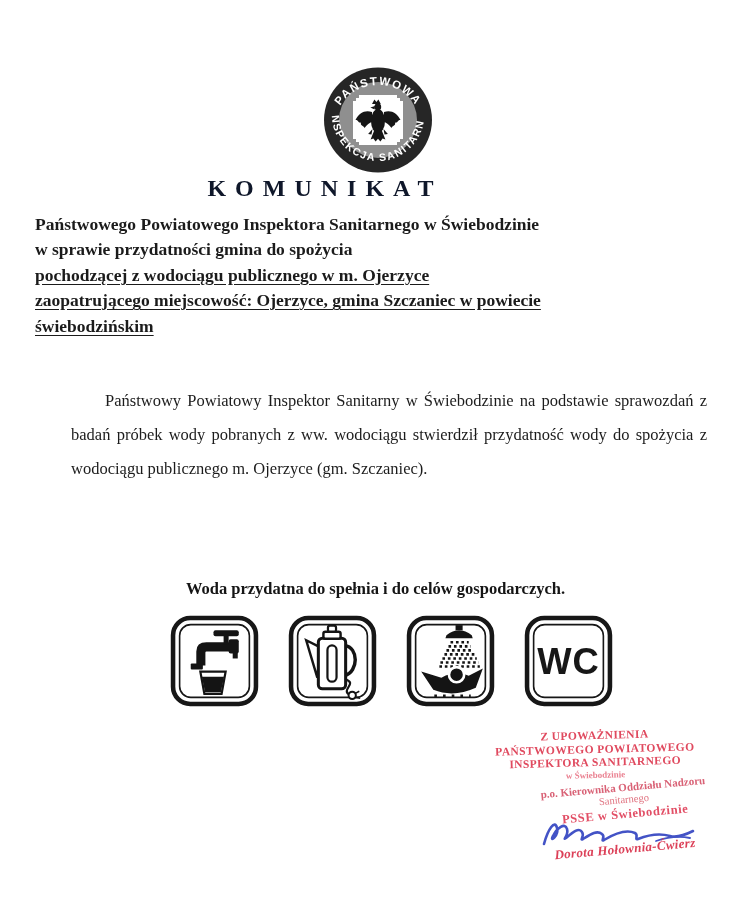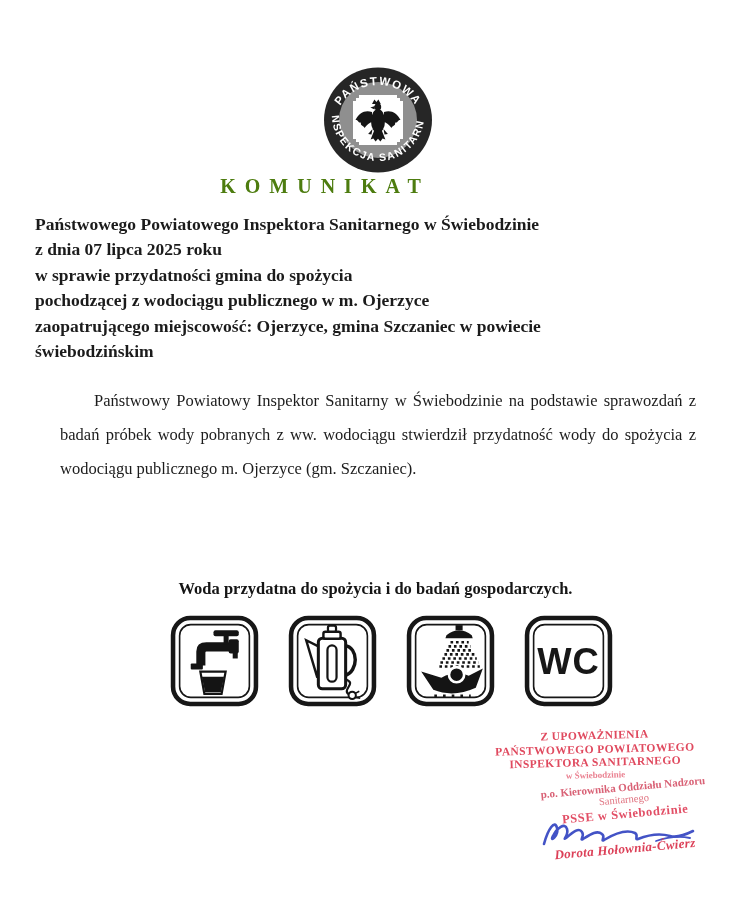--- a/index.html
+++ b/index.html
@@ -7,31 +7,31 @@
     position:relative;width:751px;height:916px;background:#ffffff;
     margin:0 auto;overflow:hidden;
     font-family:"Liberation Serif","DejaVu Serif",serif;
     color:#1e1e1e;
   }
   
   .logo{position:absolute;left:322px;top:66px;width:112px;height:108px;}
   
   .doc-title{
     position:absolute;left:0;top:175px;width:650px;text-align:center;
-    font-size:20px;font-weight:bold;letter-spacing:9px;color:#4d7c0f;
+    font-size:24px;font-weight:bold;letter-spacing:9px;color:#0f172a;
   }
   
   .header-block{
     position:absolute;left:35px;top:212px;width:681px;text-align:left;
     font-size:17.5px;font-weight:bold;line-height:25.4px;color:#1b1b1b;
   }
-  .header-block .u{text-underline-offset:3px;}
+  .header-block .u{text-decoration:underline;text-underline-offset:3px;}
   
   .body-text{
-    position:absolute;left:60px;top:384px;width:636px;
+    position:absolute;left:71px;top:384px;width:636px;
     font-size:16.5px;line-height:34px;text-align:justify;color:#1c1c1c;
   }
   .body-text p{margin:0;text-indent:34px;}
   .body-text b{font-weight:bold;}
   
   .statement{
     position:absolute;left:0;top:579px;width:751px;text-align:center;
     font-size:16.5px;font-weight:bold;color:#151515;
   }
   
@@ -96,32 +96,31 @@
           <textPath href="#arcBottom" startOffset="50%" text-anchor="middle">INSPEKCJA SANITARNA</textPath>
         </text>
       </g>
     </svg>
   </div>
 
   <div class="doc-title">KOMUNIKAT</div>
 
   <div class="header-block">
     <div>Państwowego Powiatowego Inspektora Sanitarnego w Świebodzinie</div>
-    <div>z dnia 07 lipca 2025 roku</div>
     <div>w sprawie przydatności gmina do spożycia</div>
     <div class="u">pochodzącej z wodociągu publicznego w m. Ojerzyce</div>
     <div class="u">zaopatrującego miejscowość: Ojerzyce, gmina Szczaniec w powiecie</div>
     <div class="u">świebodzińskim</div>
   </div>
 
   <div class="body-text">
     <p><span>Państwowy Powiatowy Inspektor Sanitarny w Świebodzinie na podstawie sprawozdań z badań próbek wody pobranych z ww. wodociągu stwierdził przydatność wody do spożycia z wodociągu publicznego m. Ojerzyce (gm. Szczaniec).</span></p>
   </div>
 
-  <div class="statement">Woda przydatna do spożycia i do badań gospodarczych.</div>
+  <div class="statement">Woda przydatna do spełnia i do celów gospodarczych.</div>
 
   <div class="picto-row">
 
     <svg width="89" height="92" viewBox="0 0 88 91">
       <rect x="3" y="3" width="82" height="85" rx="17" fill="#fff" stroke="#171717" stroke-width="4.5"></rect>
       <rect x="9.5" y="9.5" width="69" height="72" rx="11" fill="none" stroke="#171717" stroke-width="1.6"></rect>
       <g fill="#141414">
         <path d="M26,50 L26,36 Q26,27 36,27 L60,27 L60,36 L36,36 Q35,36 35,37 L35,50 Z"></path>
         <rect x="20.5" y="48" width="12" height="6" rx="1"></rect>
         <rect x="53" y="20" width="5" height="9"></rect>

